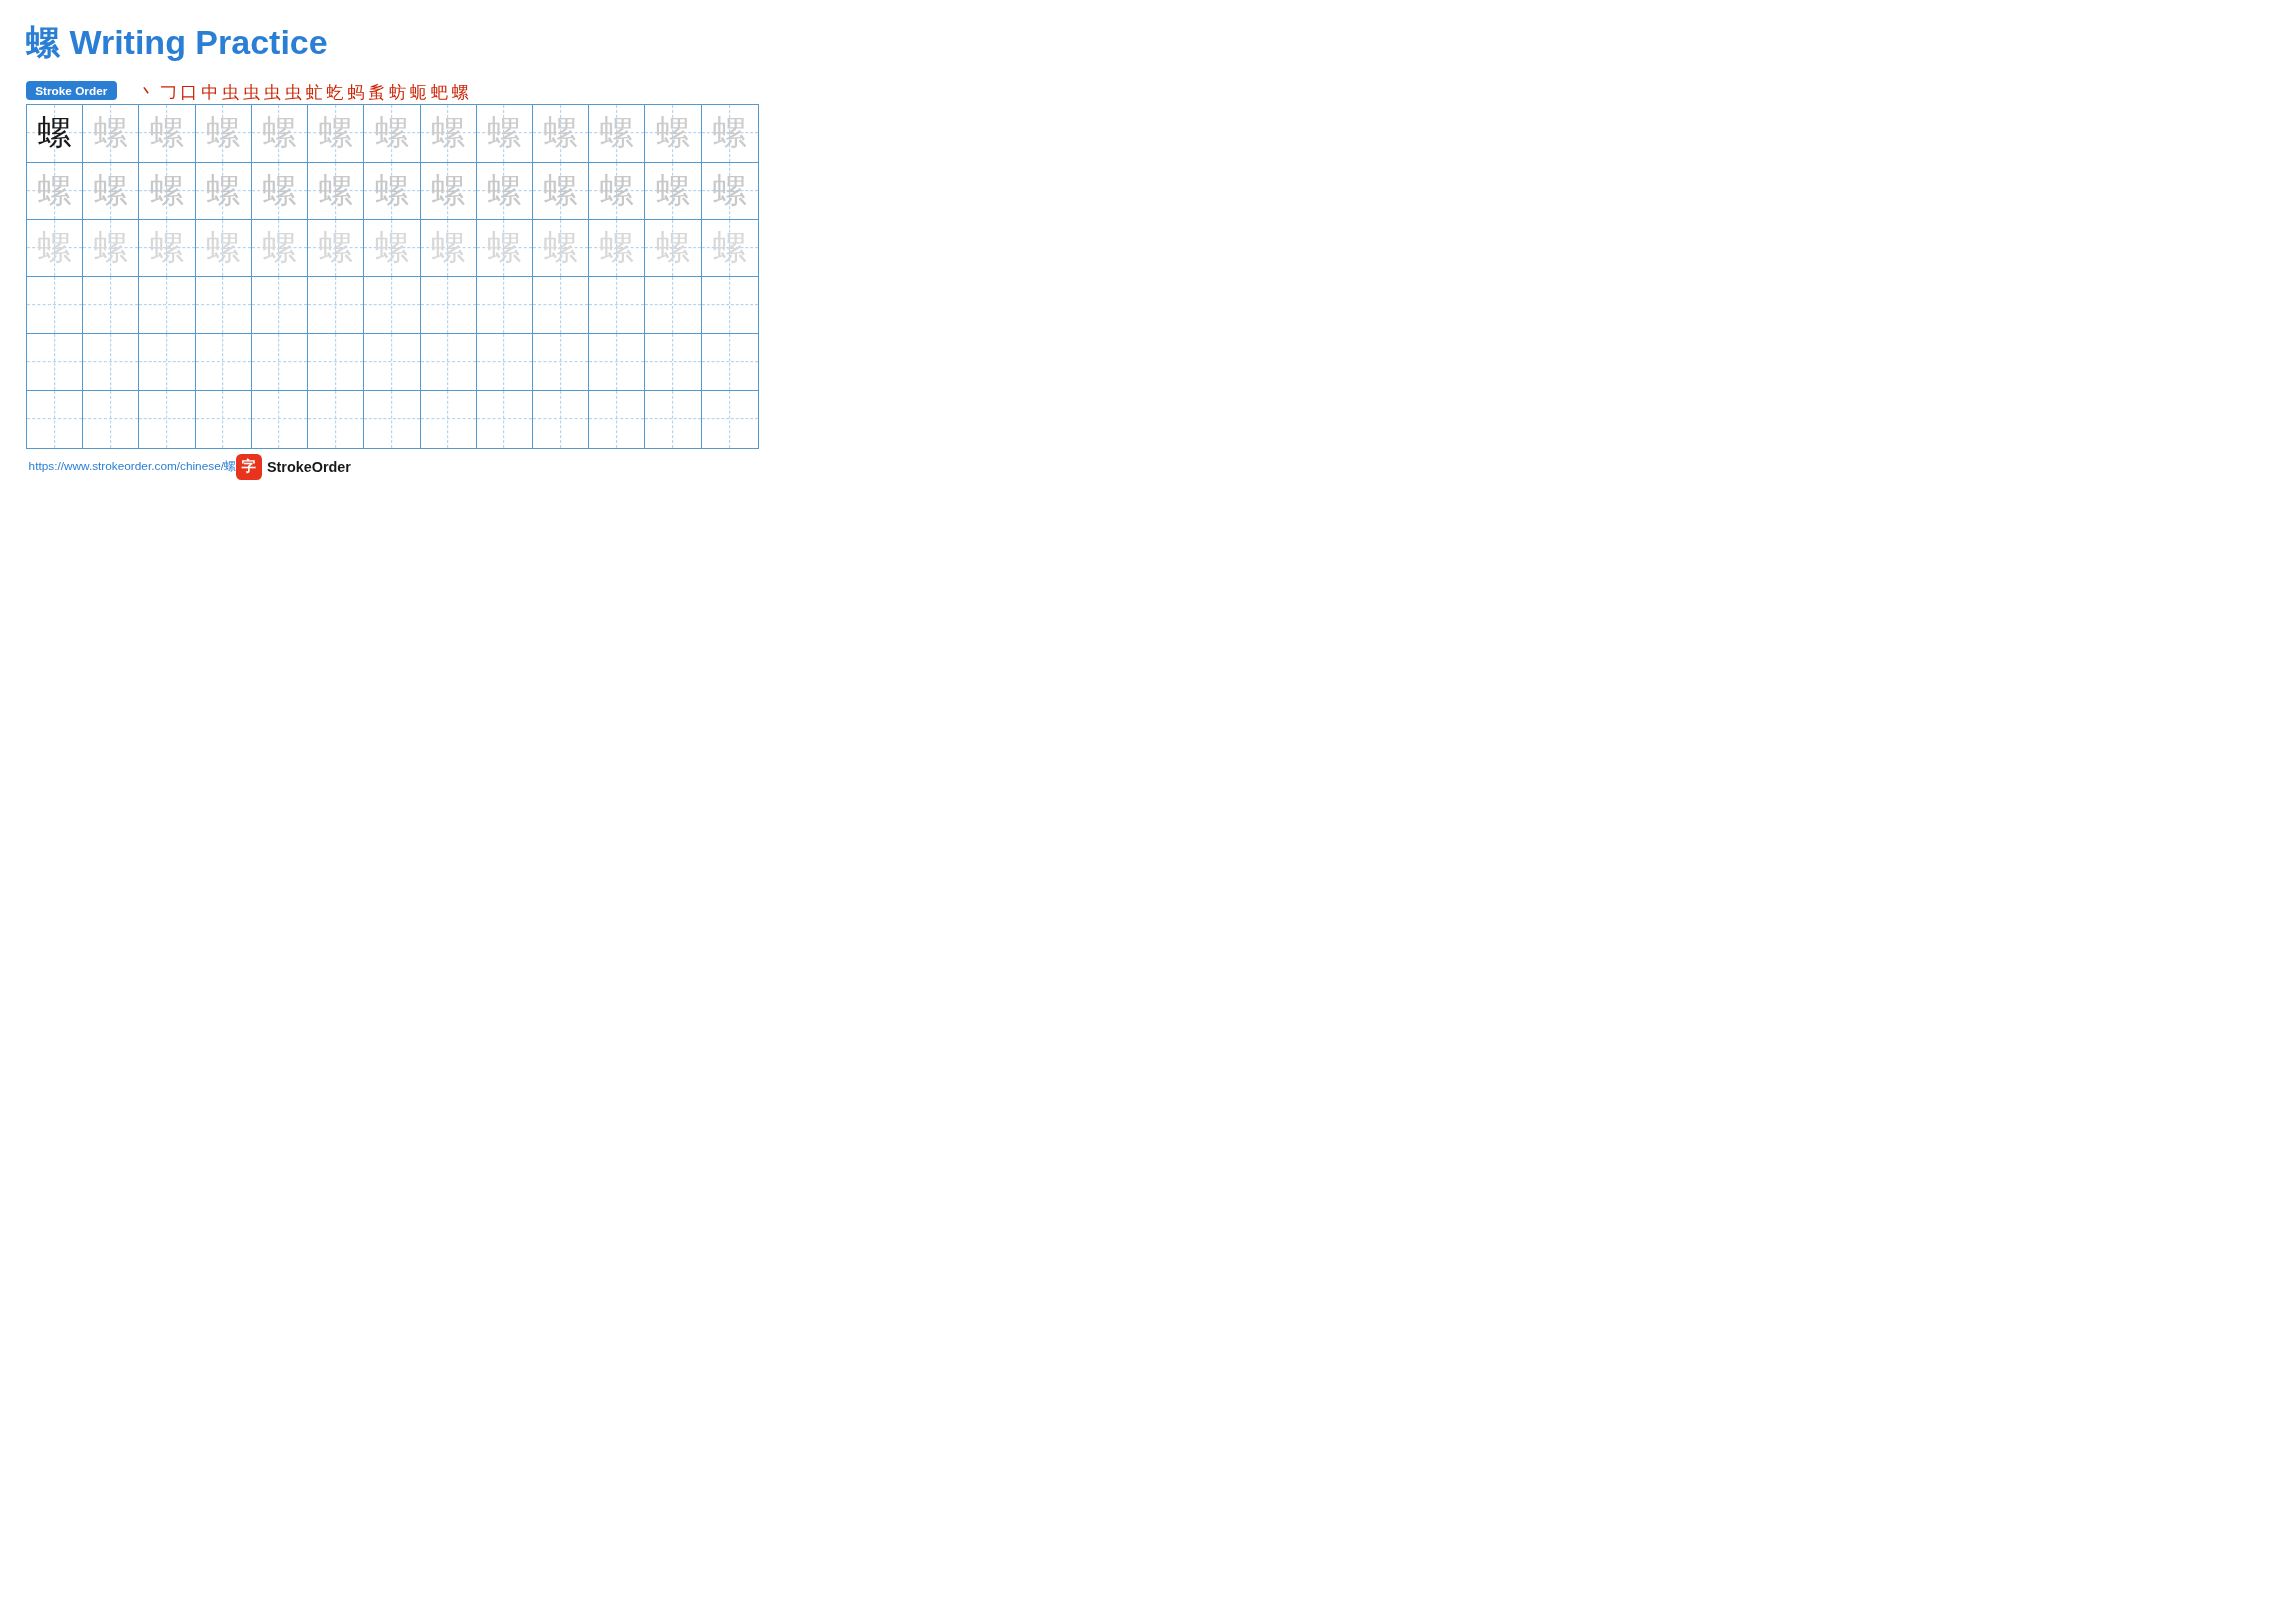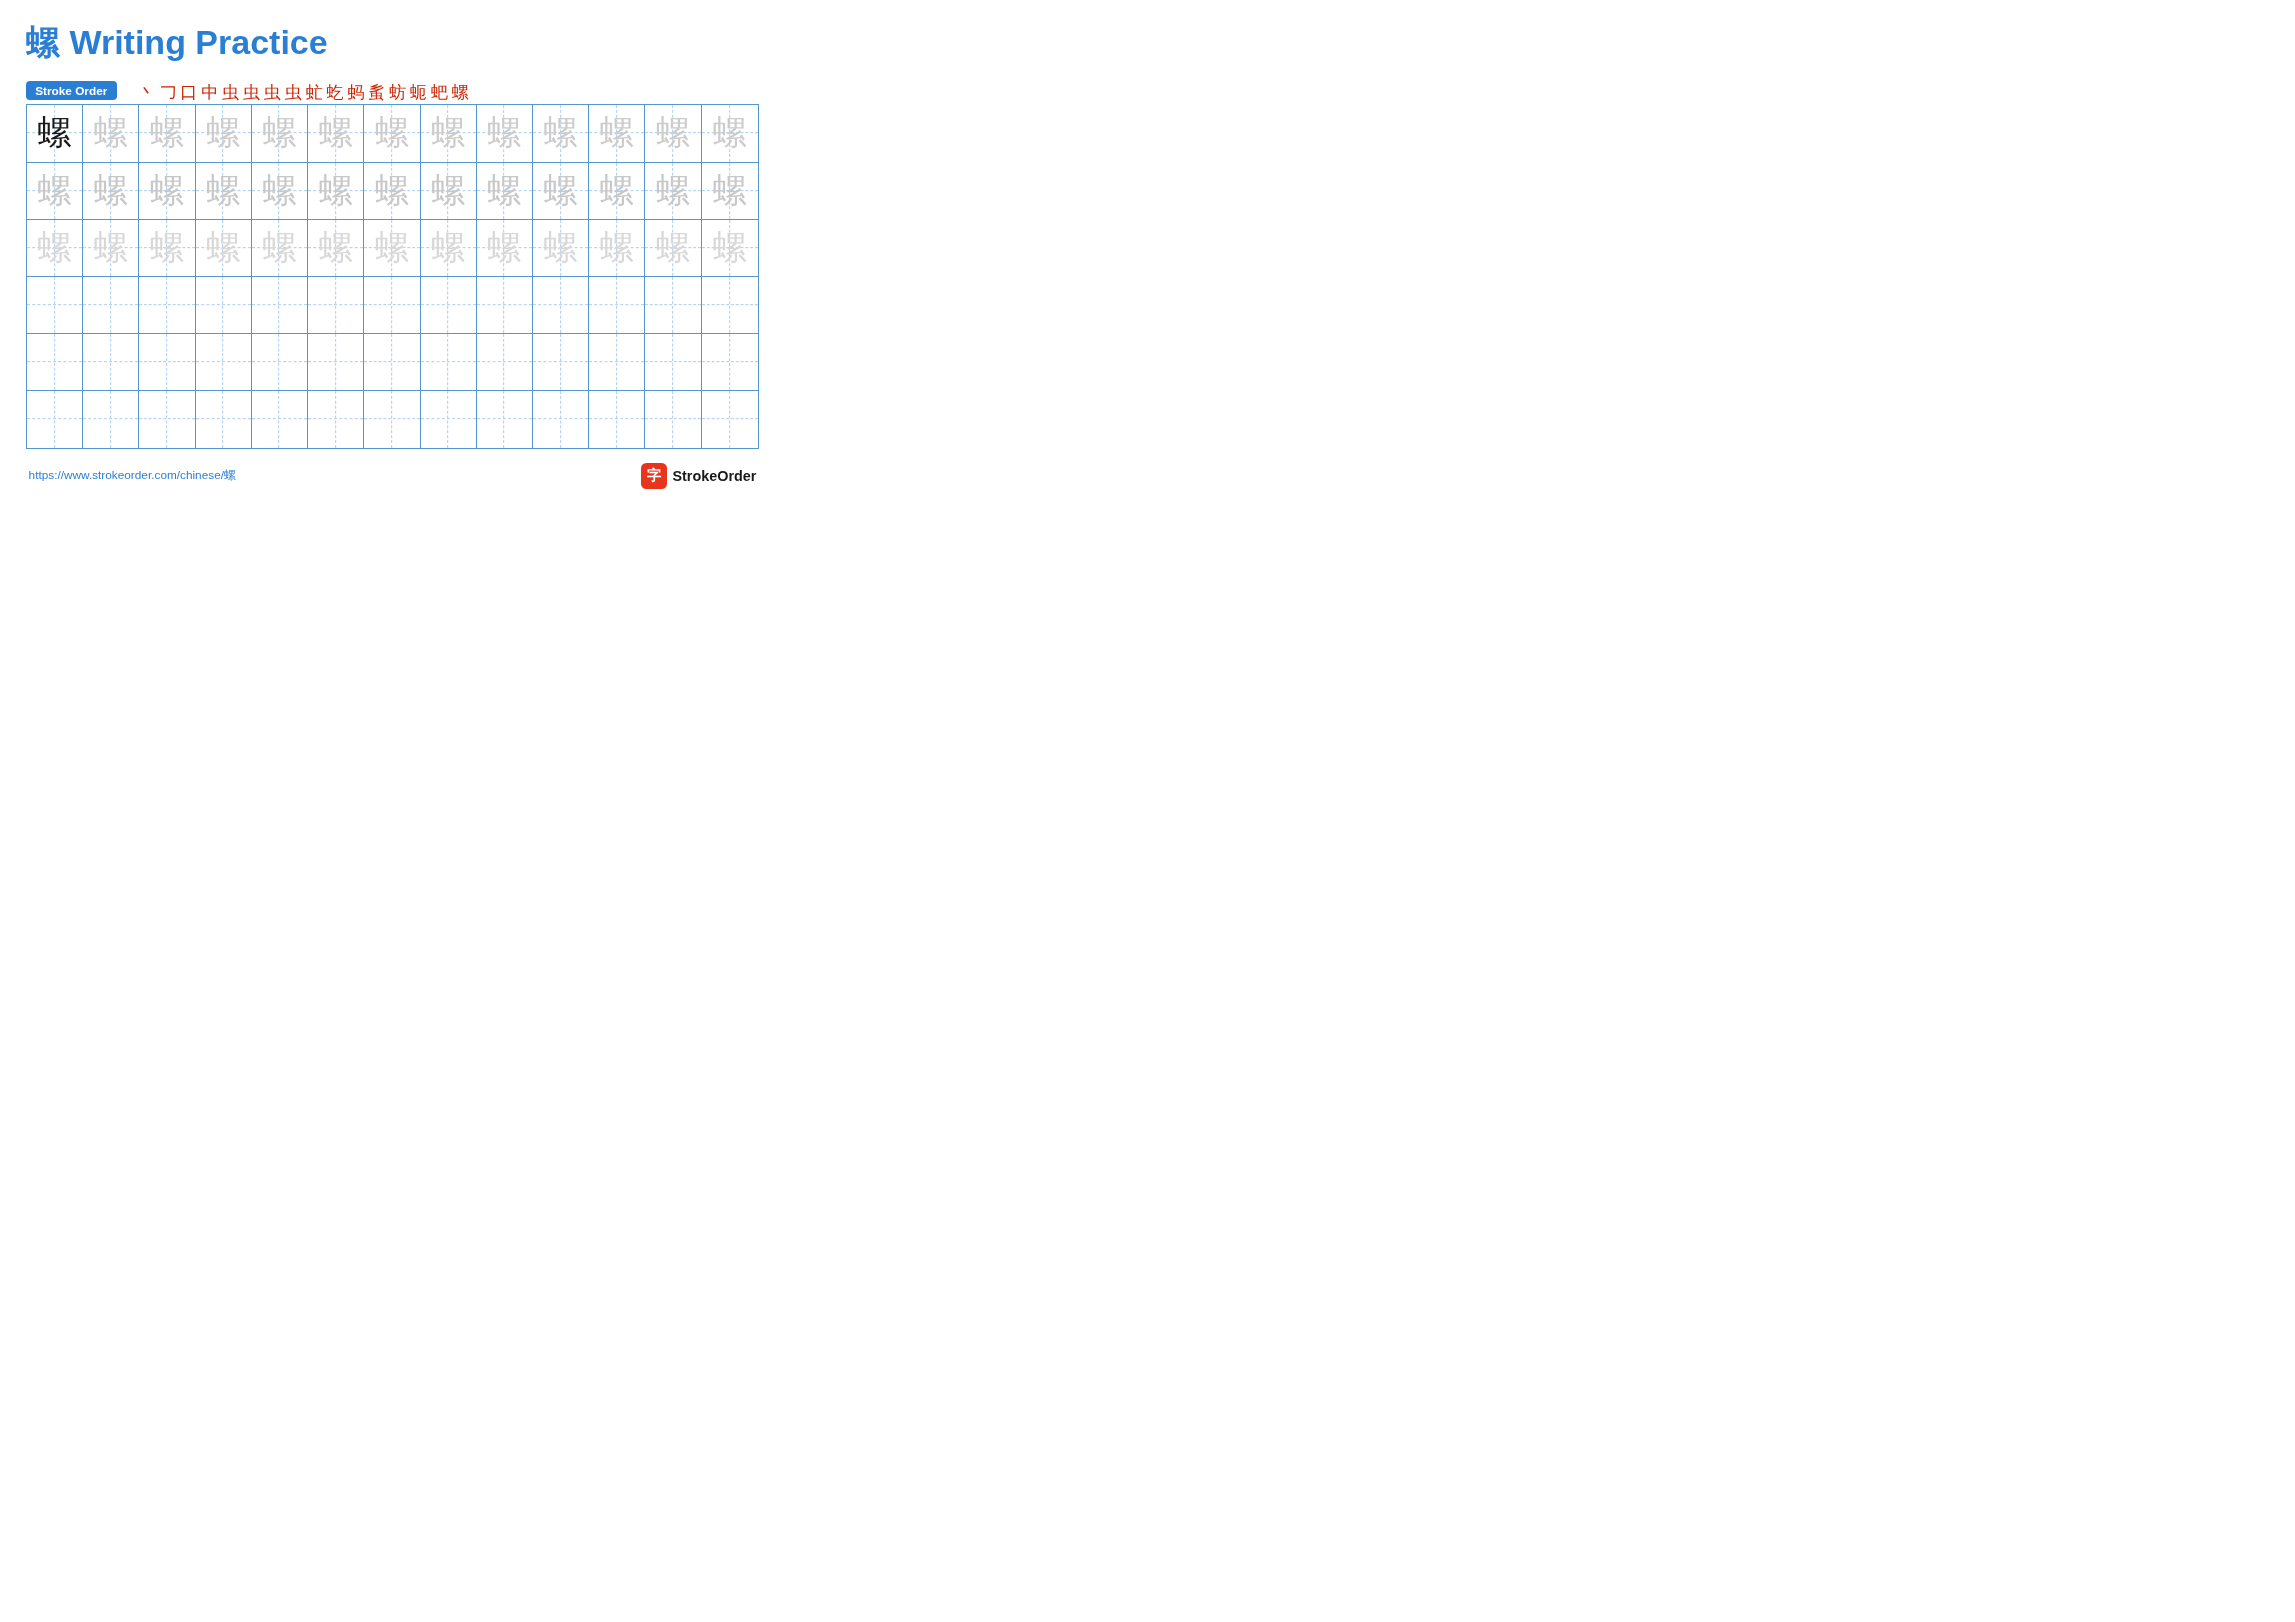--- a/index.html
+++ b/index.html
@@ -119,23 +119,23 @@
     }
 
     
     .empty-row .grid-cell {
       min-height: 52px;
     }
 
     
     .footer {
       display: flex;
-      justify-content: space-between;
-      align-items: center;
-      margin-top: 14px;
+      justify-content: flex-start;
+      align-items: center;
+      margin-top: 5px;
       padding: 0 2.6px;
     }
 
     .footer-url {
       color: #2a7fd4;
       font-size: 11.8px;
       font-family: sans-serif;
       text-decoration: none;
     }
 

